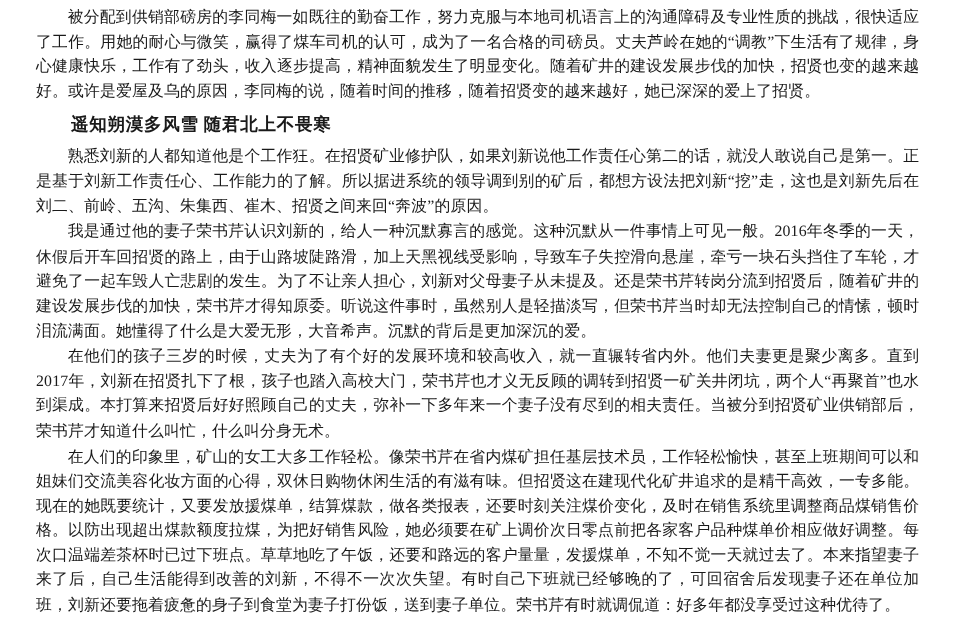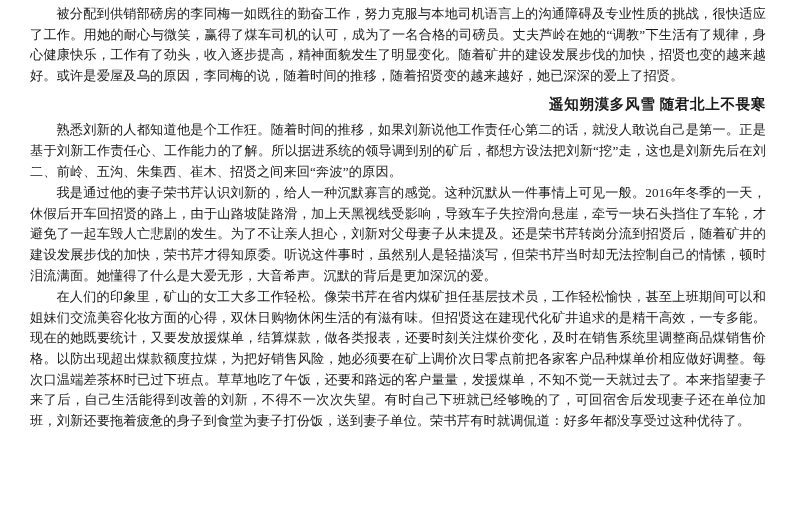--- a/index.html
+++ b/index.html
@@ -29,25 +29,25 @@
     margin: 0 0 1px 0;
     letter-spacing: 0.15px;
   }
   .heading {
     font-size: 14.6px;
     line-height: 22px;
     font-weight: bold;
     text-indent: 2em;
     margin: 7px 0 5px 0;
     letter-spacing: 0.6px;
-    text-align: right;
   }
 </style>
 </head>
 <body>
 
 <div class="page">
   <p class="para">被分配到供销部磅房的李同梅一如既往的勤奋工作，努力克服与本地司机语言上的沟通障碍及专业性质的挑战，很快适应了工作。用她的耐心与微笑，赢得了煤车司机的认可，成为了一名合格的司磅员。丈夫芦岭在她的“调教”下生活有了规律，身心健康快乐，工作有了劲头，收入逐步提高，精神面貌发生了明显变化。随着矿井的建设发展步伐的加快，招贤也变的越来越好。或许是爱屋及乌的原因，李同梅的说，随着时间的推移，随着招贤变的越来越好，她已深深的爱上了招贤。</p>
   <h2 class="heading">遥知朔漠多风雪 随君北上不畏寒</h2>
-  <p class="para">熟悉刘新的人都知道他是个工作狂。随着时间的推移，如果刘新说他工作责任心第二的话，就没人敢说自己是第一。正是基于刘新工作责任心、工作能力的了解。所以据进系统的领导调到别的矿后，都想方设法把刘新“挖”走，这也是刘新先后在刘二、前岭、五沟、朱集西、崔木、招贤之间来回“奔波”的原因。</p>
+  <p class="para">熟悉刘新的人都知道他是个工作狂。在招贤矿业修护队，如果刘新说他工作责任心第二的话，就没人敢说自己是第一。正是基于刘新工作责任心、工作能力的了解。所以据进系统的领导调到别的矿后，都想方设法把刘新“挖”走，这也是刘新先后在刘二、前岭、五沟、朱集西、崔木、招贤之间来回“奔波”的原因。</p>
   <p class="para">我是通过他的妻子荣书芹认识刘新的，给人一种沉默寡言的感觉。这种沉默从一件事情上可见一般。2016年冬季的一天，休假后开车回招贤的路上，由于山路坡陡路滑，加上天黑视线受影响，导致车子失控滑向悬崖，牵亏一块石头挡住了车轮，才避免了一起车毁人亡悲剧的发生。为了不让亲人担心，刘新对父母妻子从未提及。还是荣书芹转岗分流到招贤后，随着矿井的建设发展步伐的加快，荣书芹才得知原委。听说这件事时，虽然别人是轻描淡写，但荣书芹当时却无法控制自己的情愫，顿时泪流满面。她懂得了什么是大爱无形，大音希声。沉默的背后是更加深沉的爱。</p>
+  <p class="para">在他们的孩子三岁的时候，丈夫为了有个好的发展环境和较高收入，就一直辗转省内外。他们夫妻更是聚少离多。直到2017年，刘新在招贤扎下了根，孩子也踏入高校大门，荣书芹也才义无反顾的调转到招贤一矿关井闭坑，两个人“再聚首”也水到渠成。本打算来招贤后好好照顾自己的丈夫，弥补一下多年来一个妻子没有尽到的相夫责任。当被分到招贤矿业供销部后，荣书芹才知道什么叫忙，什么叫分身无术。</p>
   <p class="para">在人们的印象里，矿山的女工大多工作轻松。像荣书芹在省内煤矿担任基层技术员，工作轻松愉快，甚至上班期间可以和姐妹们交流美容化妆方面的心得，双休日购物休闲生活的有滋有味。但招贤这在建现代化矿井追求的是精干高效，一专多能。现在的她既要统计，又要发放援煤单，结算煤款，做各类报表，还要时刻关注煤价变化，及时在销售系统里调整商品煤销售价格。以防出现超出煤款额度拉煤，为把好销售风险，她必须要在矿上调价次日零点前把各家客户品种煤单价相应做好调整。每次口温端差茶杯时已过下班点。草草地吃了午饭，还要和路远的客户量量，发援煤单，不知不觉一天就过去了。本来指望妻子来了后，自己生活能得到改善的刘新，不得不一次次失望。有时自己下班就已经够晚的了，可回宿舍后发现妻子还在单位加班，刘新还要拖着疲惫的身子到食堂为妻子打份饭，送到妻子单位。荣书芹有时就调侃道：好多年都没享受过这种优待了。</p>
 </div>
 
 </body></html>

